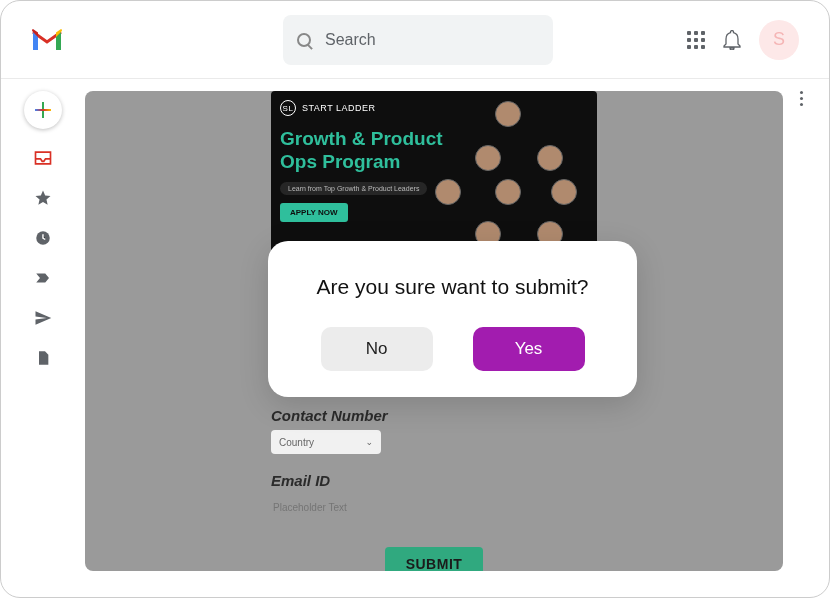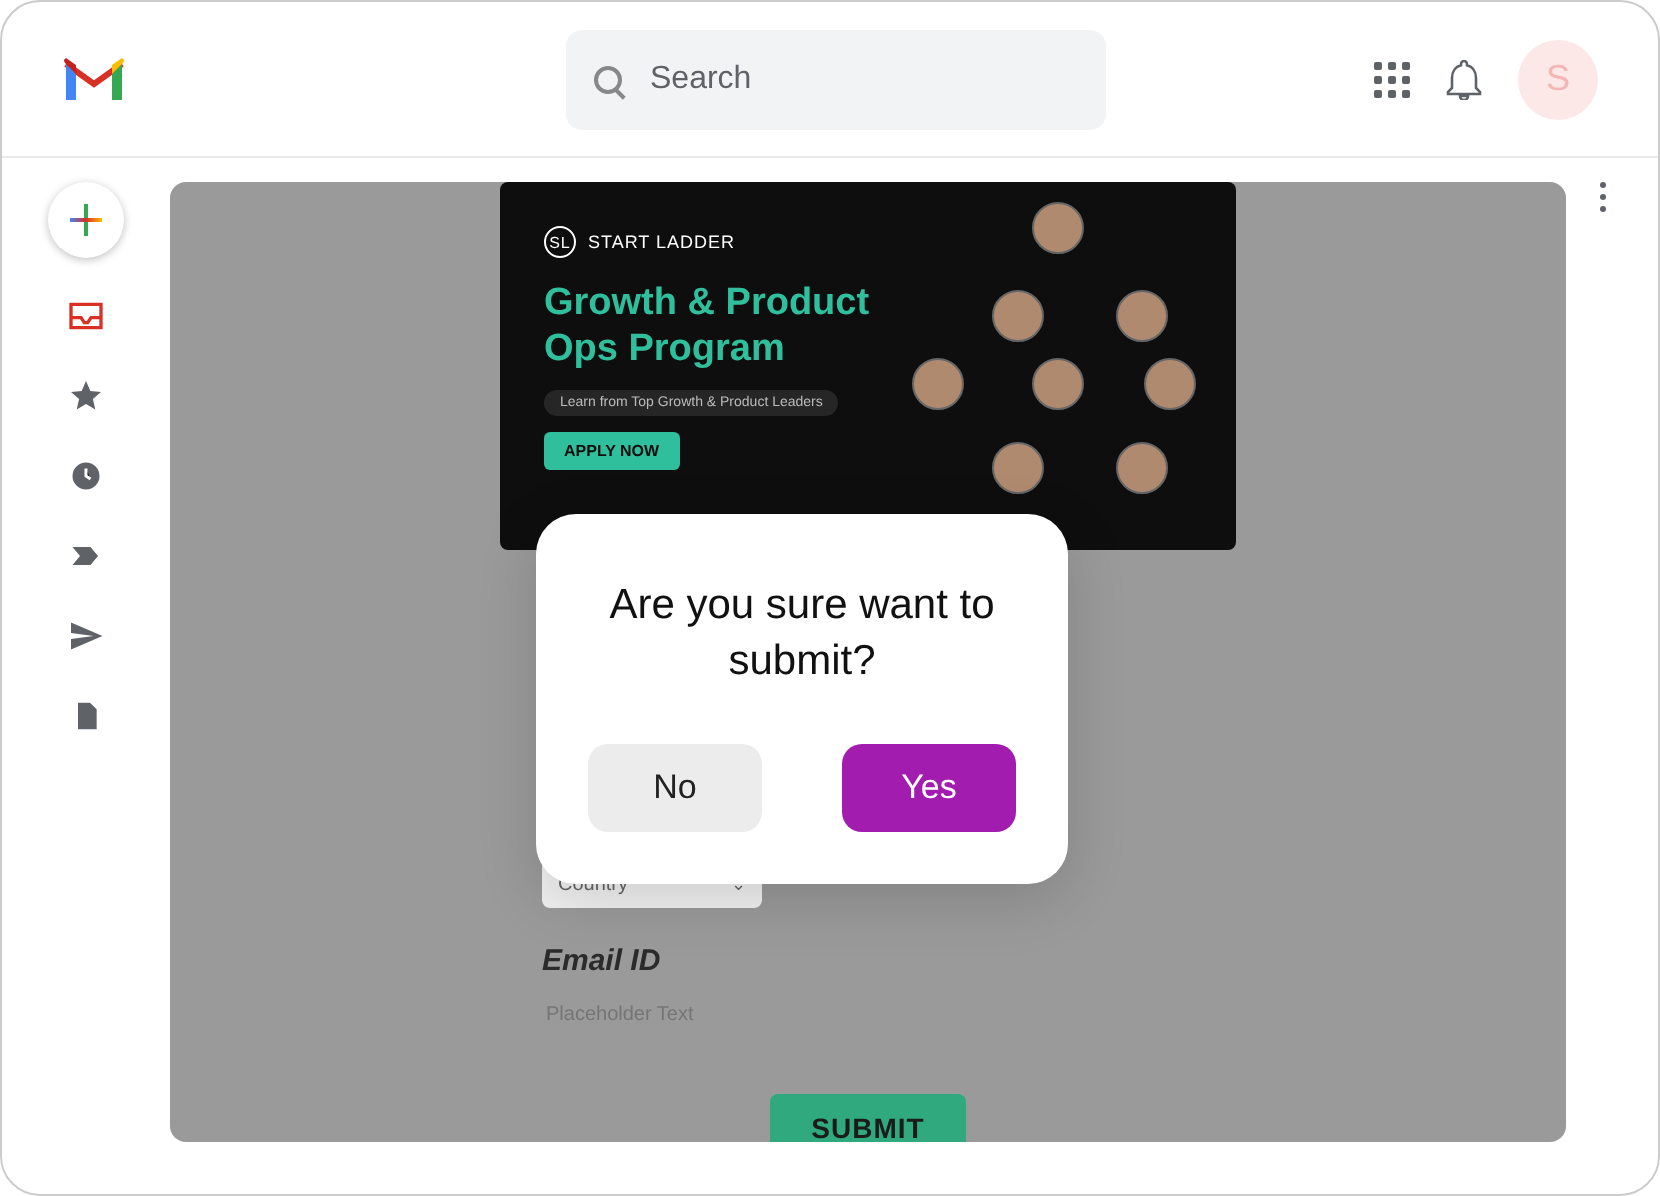--- a/index.html
+++ b/index.html
@@ -33,41 +33,41 @@
   .compose .plus::before, .compose .plus::after { content:""; position:absolute; background:linear-gradient(90deg,#d93025 0 25%,#fbbc04 25% 50%,#34a853 50% 75%,#4285f4 75% 100%); }
   .compose .plus::before { left:7px; top:0; width:2px; height:16px; background:#34a853; }
   .compose .plus::after { top:7px; left:0; height:2px; width:16px; background:linear-gradient(90deg,#4285f4,#d93025,#fbbc04); }
   .nav-item { width: 22px; height: 22px; display:flex; align-items:center; justify-content:center; color:#5f6368; }
   .nav-item.active { color:#d93025; }
   .nav-item svg { display:block; }
 
   .content { flex:1; position: relative; padding: 12px 46px 0 0; }
   .email-card { background:#9a9a9a; border-radius:8px; height: 480px; position: relative; overflow:hidden; }
 
-  .banner { position:absolute; top:0; left:50%; transform:translateX(-50%); width: 368px; height: 184px; background:#0e0e0e; border-radius:4px; padding:22px; }
+  .banner { position:absolute; top:0; left:50%; transform:translateX(-50%); width: 326px; height: 184px; background:#0e0e0e; border-radius:4px; padding:9px; }
   .brand { display:flex; align-items:center; gap:6px; color:#fff; font-size:9px; letter-spacing:0.5px; }
   .brand .blogo { width:16px; height:16px; border:1.5px solid #fff; border-radius:50%; display:flex; align-items:center; justify-content:center; font-size:8px; }
   .btitle { color:#2fbf9c; font-weight:700; font-size:19px; line-height:1.2; margin-top:12px; }
   .bpill { display:inline-block; background:rgba(255,255,255,0.1); color:#bbb; border-radius:10px; padding:3px 8px; font-size:7px; margin-top:8px; }
   .bcta { display:inline-block; background:#2fbf9c; color:#0e0e0e; font-weight:700; font-size:8px; padding:5px 10px; border-radius:3px; margin-top:8px; }
   .people { position:absolute; right:10px; top:10px; bottom:10px; width:160px; }
   .pc { position:absolute; width:26px; height:26px; border-radius:50%; background:#b08a6e; border:1px solid #666; }
 
   .form { position:absolute; left:50%; transform:translateX(-50%); top: 300px; width: 326px; color:#2b2b2b; font-size:11px; }
   .flabel { font-weight:700; font-style:italic; font-size:15px; margin-bottom:6px; }
   .fdrop { width:110px; height:24px; background:#f1f1f1; border-radius:4px; display:flex; align-items:center; justify-content:space-between; padding:0 8px; font-size:10px; color:#666; margin-bottom:18px; }
   .fdrop .chev { font-size:9px; }
   .finput { width:100%; height:24px; background:transparent; border:none; font-size:10px; color:#999; padding:0 2px; margin-bottom:18px;text-decoration:underline; }
   .submitbtn { display:block; margin:10px auto 0; width:98px; height:34px; background:#30a97f; border:none; border-radius:4px; font-size:14px; font-weight:700; color:#1b1b1b; letter-spacing:0.5px; }
 
   .moremenu { position:absolute; right:26px; top:12px; display:flex; flex-direction:column; gap:3px; }
   .moremenu span { width:3px; height:3px; background:#5f6368; border-radius:50%; }
-  .modal { pointer-events:auto; width: 266px; background:#fff; border-radius:20px; padding:32px 26px 26px; box-shadow:0 8px 30px rgba(0,0,0,0.15); text-align:center; position:absolute; left: 267px; top: 256px; }
+  .modal { pointer-events:auto; width: 369px; background:#fff; border-radius:20px; padding:32px 26px 26px; box-shadow:0 8px 30px rgba(0,0,0,0.15); text-align:center; position:absolute; left: 267px; top: 240px; }
   .modal .mtitle { font-size:21px; color:#111; line-height:1.35; margin-bottom:26px; }
-  .mbuttons { display:flex; gap:40px; justify-content:space-between; }
+  .mbuttons { display:flex; gap:40px; justify-content:center; }
   .mbtn { width:112px; height:44px; border:none; border-radius:10px; font-size:17px; cursor:pointer; }
   .mbtn.no { background:#ececec; color:#222; }
   .mbtn.yes { background:#a21caf; color:#fff; }
 </style>
 </head>
 <body>
 
 <div class="header">
   <div class="logo">
     <svg width="32" height="24" viewBox="0 0 32 24">

